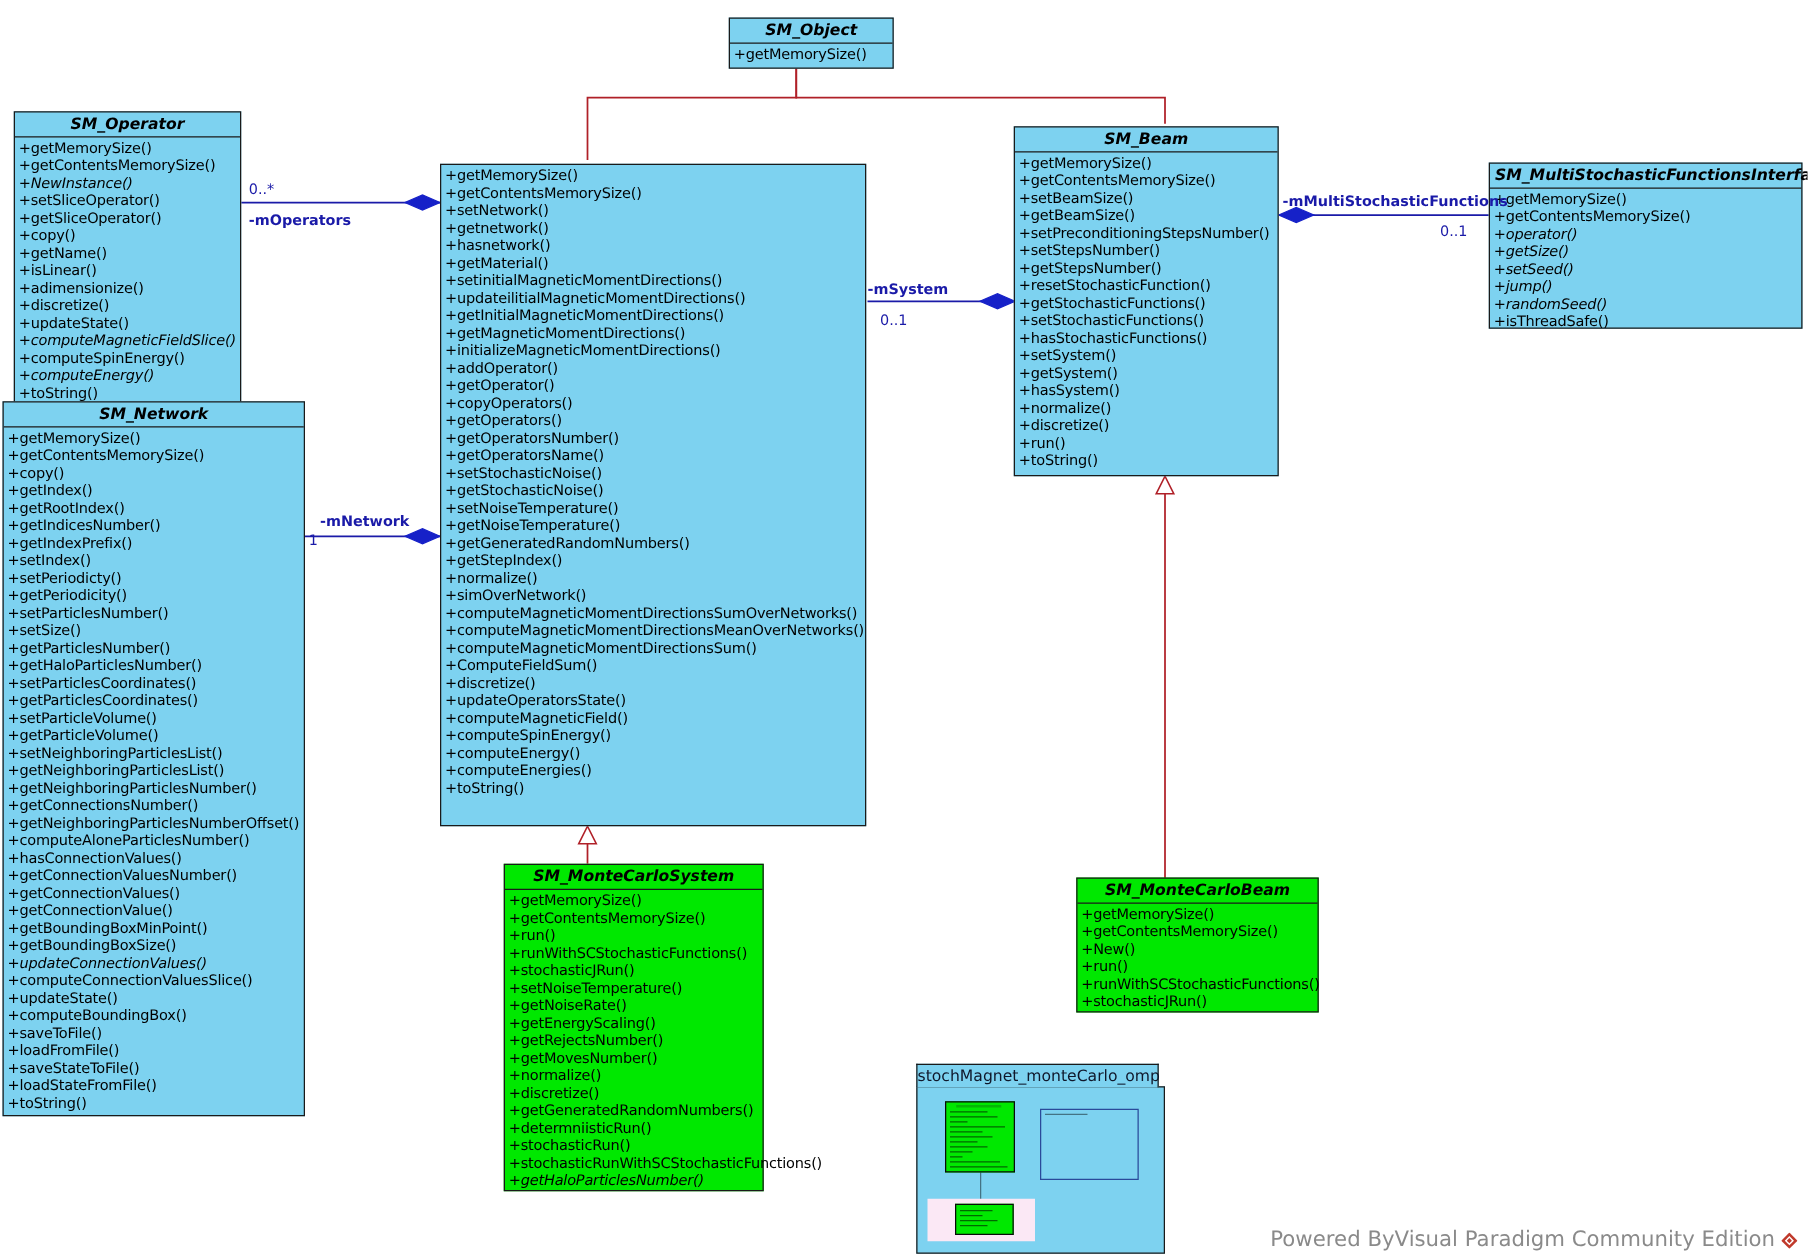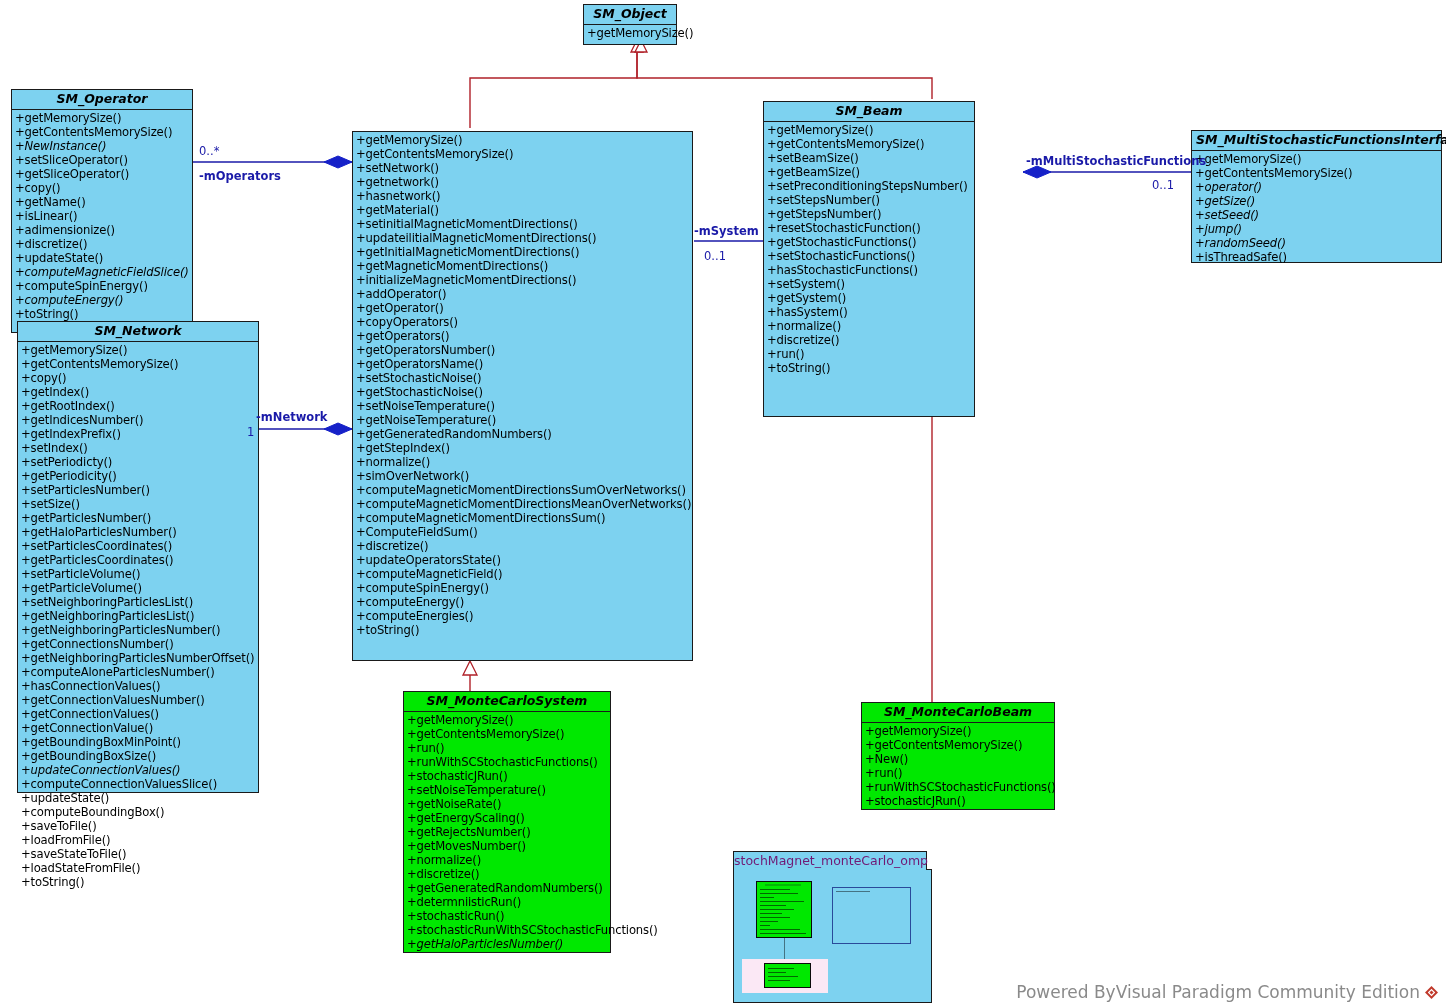--- a/index.html
+++ b/index.html
@@ -89,21 +89,21 @@
     z-index: 4;
   }
   .pkg-tab {
     position: absolute;
     box-sizing: border-box;
     background: #7dd2f0;
     border: 1px solid #1a1a1a;
     border-bottom: none;
     z-index: 5;
     font-size: 12.5px;
-    color: #701a75;
+    color: #0f172a;
     text-align: center;
     line-height: 18px;
     white-space: nowrap;
   }
   .pkg-tab::after {
     content: "";
     position: absolute;
     right: -1px; top: -1px;
     width: 0; height: 0;
   }
@@ -199,21 +199,21 @@
       <line x1="694" y1="241" x2="812" y2="241" stroke="#1a1aa8" stroke-width="1.4"></line>
       <polygon points="812,241 798,235 784,241 798,247" fill="#1621c8" stroke="#1621c8" stroke-width="1"></polygon>
     </g>
 
     <g>
       <line x1="1023" y1="172" x2="1191" y2="172" stroke="#1a1aa8" stroke-width="1.4"></line>
       <polygon points="1023,172 1037,166 1051,172 1037,178" fill="#1621c8" stroke="#1621c8" stroke-width="1"></polygon>
     </g>
   </svg>
 
-  <div class="uml-class" style="left:583px; top:4px; width:94px;">
+  <div class="uml-class" style="left:583px; top:14px; width:132px;">
     <div class="cls-title">SM_Object</div>
     <div class="cls-body">
       <div class="op">+getMemorySize()</div>
     </div>
   </div>
 
   <div class="uml-class" style="left:11px; top:41px; width:182px; height:244px;margin-top:48px;">
     <div class="cls-title">SM_Operator</div>
     <div class="cls-body">
         <div class="op">+getMemorySize()</div>
@@ -227,21 +227,21 @@
         <div class="op">+adimensionize()</div>
         <div class="op">+discretize()</div>
         <div class="op">+updateState()</div>
         <div class="op abstract">+computeMagneticFieldSlice()</div>
         <div class="op">+computeSpinEnergy()</div>
         <div class="op abstract">+computeEnergy()</div>
         <div class="op">+toString()</div>
       </div>
   </div>
 
-  <div class="uml-class" style="left:17px; top:321px; width:242px; height:472px;">
+  <div class="uml-class" style="left:2px; top:321px; width:242px; height:572px;">
     <div class="cls-title">SM_Network</div>
     <div class="cls-body">
         <div class="op">+getMemorySize()</div>
         <div class="op">+getContentsMemorySize()</div>
         <div class="op">+copy()</div>
         <div class="op">+getIndex()</div>
         <div class="op">+getRootIndex()</div>
         <div class="op">+getIndicesNumber()</div>
         <div class="op">+getIndexPrefix()</div>
         <div class="op">+setIndex()</div>
@@ -313,21 +313,21 @@
         <div class="op">+discretize()</div>
         <div class="op">+updateOperatorsState()</div>
         <div class="op">+computeMagneticField()</div>
         <div class="op">+computeSpinEnergy()</div>
         <div class="op">+computeEnergy()</div>
         <div class="op">+computeEnergies()</div>
         <div class="op">+toString()</div>
       </div>
   </div>
 
-  <div class="uml-class" style="left:763px; top:101px; width:212px; height:316px;">
+  <div class="uml-class" style="left:811px; top:101px; width:212px; height:280px;">
     <div class="cls-title">SM_Beam</div>
     <div class="cls-body">
         <div class="op">+getMemorySize()</div>
         <div class="op">+getContentsMemorySize()</div>
         <div class="op">+setBeamSize()</div>
         <div class="op">+getBeamSize()</div>
         <div class="op">+setPreconditioningStepsNumber()</div>
         <div class="op">+setStepsNumber()</div>
         <div class="op">+getStepsNumber()</div>
         <div class="op">+resetStochasticFunction()</div>

